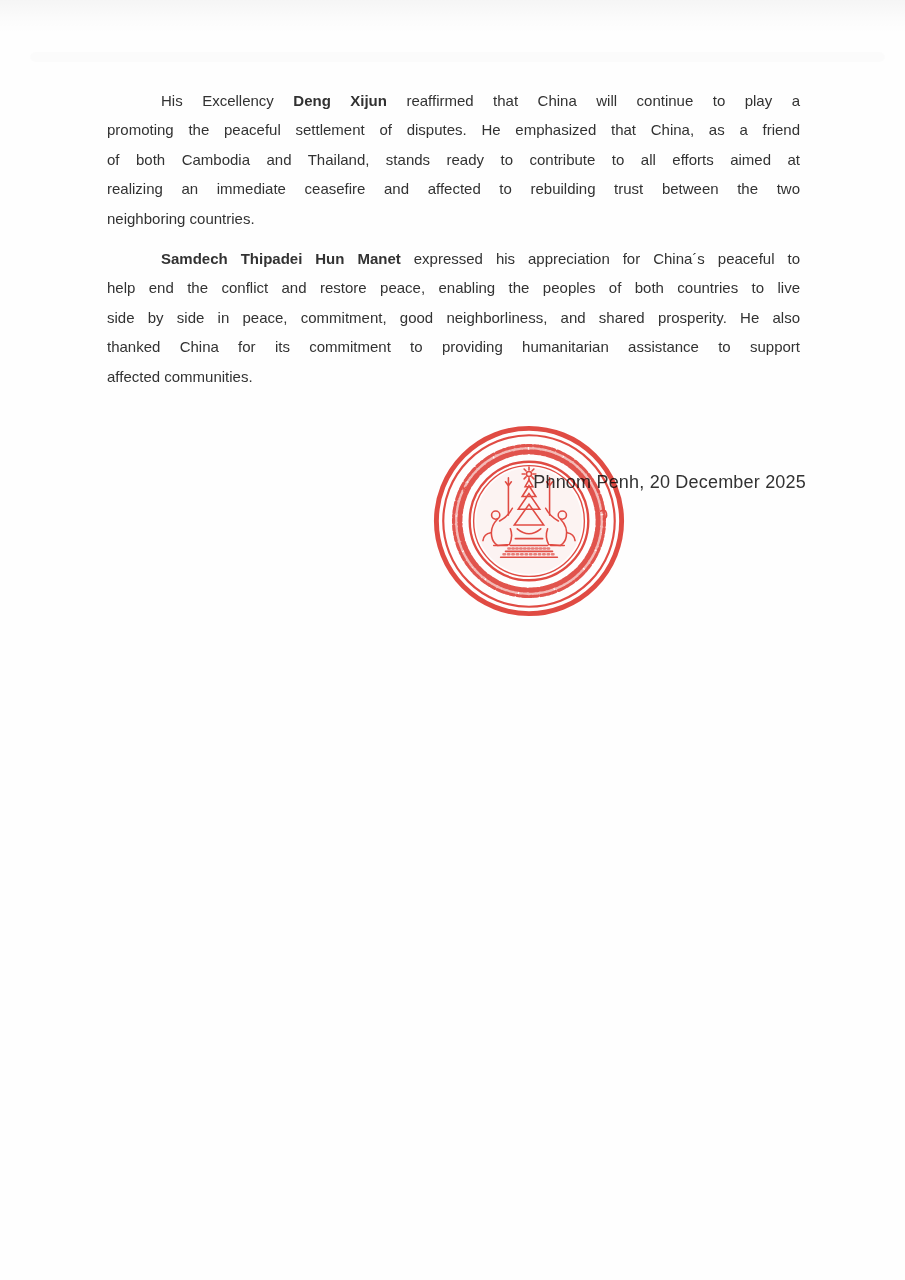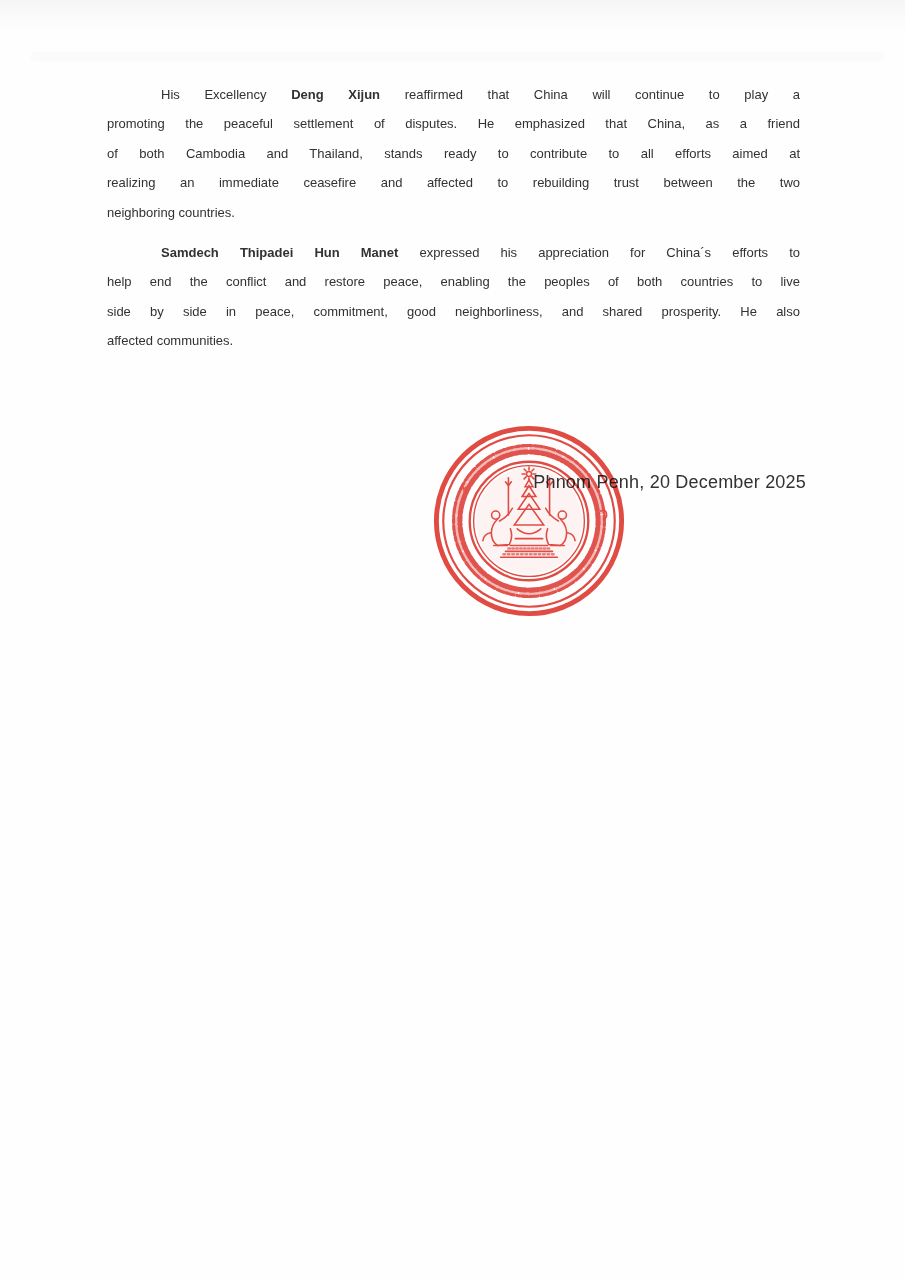--- a/index.html
+++ b/index.html
@@ -14,22 +14,22 @@
   .scan-band{
     position:absolute;top:0;left:0;right:0;height:34px;
     background:linear-gradient(180deg, rgba(0,0,0,0.035), rgba(0,0,0,0.012) 55%, rgba(0,0,0,0));
   }
   .scan-smudge{
     position:absolute;top:52px;left:30px;right:20px;height:10px;
     background:rgba(0,0,0,0.012);
     border-radius:5px;
   }
   .doc-body{
-    position:absolute;left:107px;top:80px;width:693px;
-    font-size:13px;line-height:29.4px;
+    position:absolute;left:107px;top:86px;width:693px;
+    font-size:15px;line-height:29.4px;
     color:var(--ink,#323232);
   }
   .para{margin:0;}
   .para + .para{margin-top:11px;}
   .line{
     text-align:justify;
     text-align-last:justify;
     text-justify:inter-word;
     white-space:normal;
   }
@@ -61,23 +61,24 @@
 
   <div class="doc-body">
       <div class="para">
         <div class="line indent"><span>His Excellency </span><span class="b">Deng Xijun</span><span> reaffirmed that China will continue to play a</span></div>
         <div class="line"><span>promoting the peaceful settlement of disputes. He emphasized that China, as a friend</span></div>
         <div class="line"><span>of both Cambodia and Thailand, stands ready to contribute to all efforts aimed at</span></div>
         <div class="line"><span>realizing an immediate ceasefire and affected to rebuilding trust between the two</span></div>
         <div class="line last"><span>neighboring countries.</span></div>
       </div>
       <div class="para">
-        <div class="line indent"><span class="b">Samdech Thipadei Hun Manet</span><span> expressed his appreciation for China´s efforts to</span></div>
+        <div class="line indent"><span class="b">Samdech Thipadei Hun Manet</span><span> expressed his appreciation for China´s peaceful to</span></div>
         <div class="line"><span>help end the conflict and restore peace, enabling the peoples of both countries to live</span></div>
         <div class="line"><span>side by side in peace, commitment, good neighborliness, and shared prosperity. He also</span></div>
+        <div class="line"><span>thanked China for its commitment to providing humanitarian assistance to support</span></div>
         <div class="line last"><span>affected communities.</span></div>
       </div>
     </div>
 
   <div class="dateline">Phnom Penh, 20 December 2025</div>
 
   <div class="seal">
     <svg viewBox="0 0 200 200">
       <g fill="none" stroke="currentColor" stroke-linecap="round">
 

